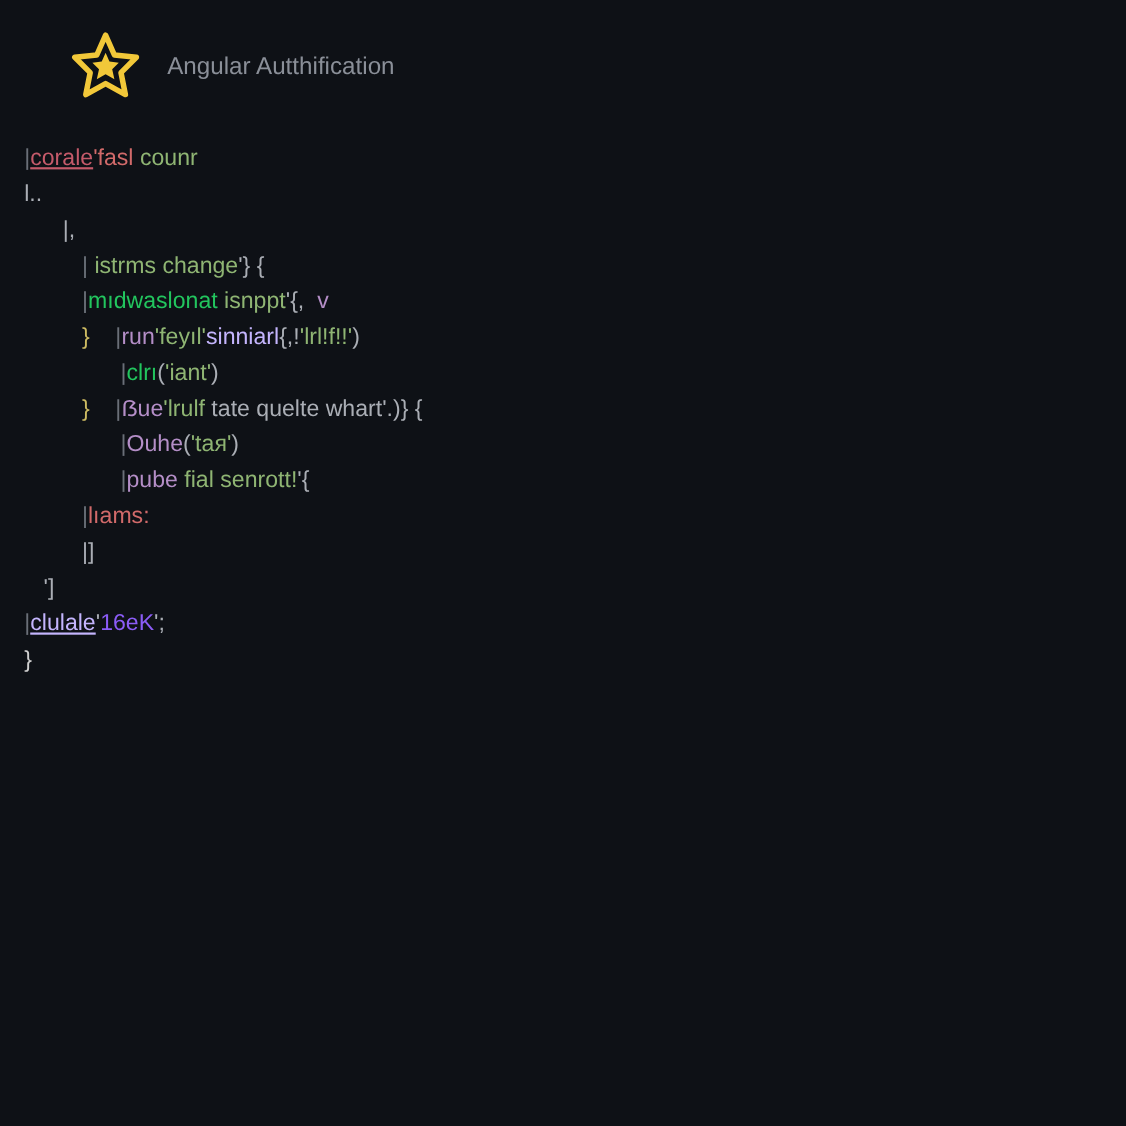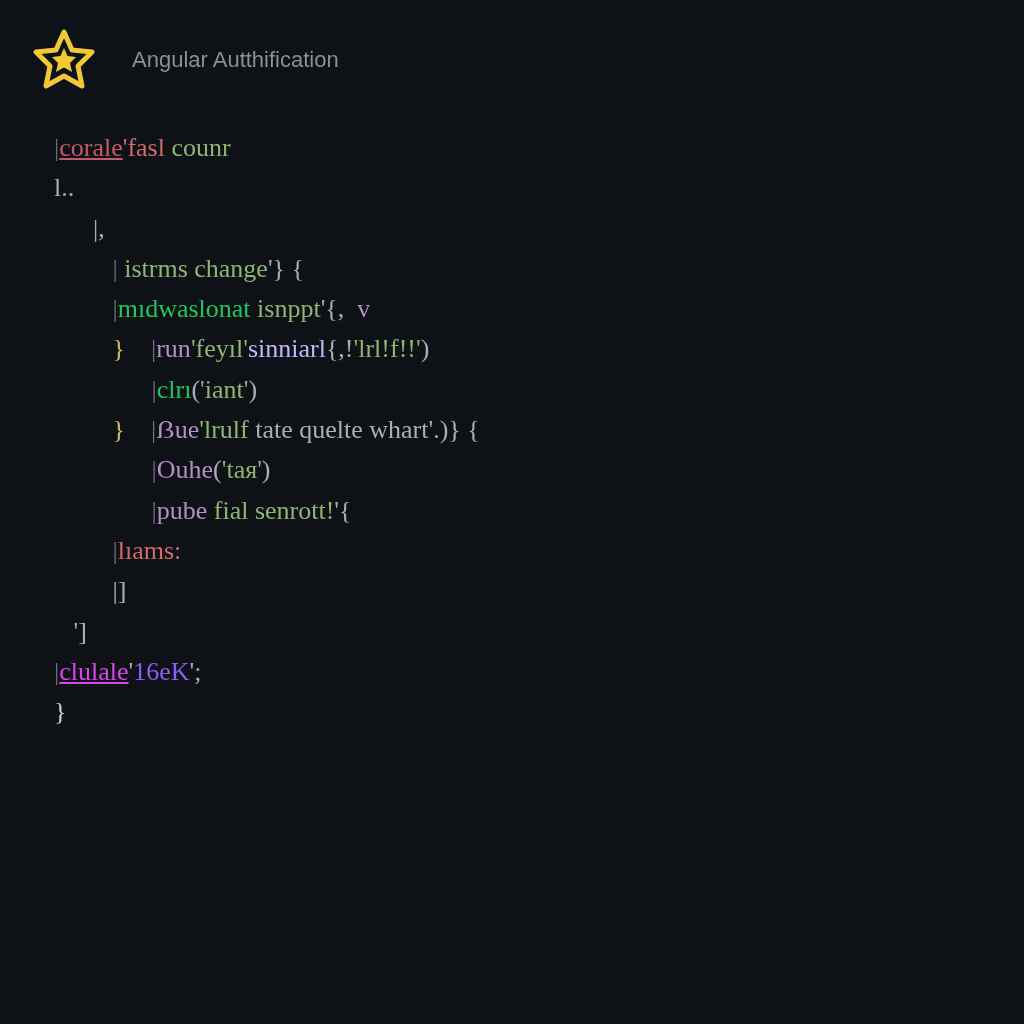--- a/index.html
+++ b/index.html
@@ -11,51 +11,51 @@
       width: 1024px;
       height: 1024px;
       background: #0e1116;
       font-family: 'Segoe UI', Tahoma, Geneva, sans-serif;
       overflow: hidden;
     }
     .header {
       display: flex;
       align-items: center;
       padding: 28px 32px 16px 32px;
-      gap: 36px;
+      gap: 24px;
+      margin-left: 32px;
     }
     .star-icon {
       width: 64px;
       height: 64px;
     }
     .title {
       color: #8a8f98;
       font-size: 22px;
       font-weight: 400;
     }
     .code-editor {
       padding: 20px 22px;
-      font-family: Liberation Serif, serif;
-      font-size: 26px;
+      font-family: Liberation Sans, sans-serif;
+      font-size: 21px;
       line-height: 1.55;
-      margin-left: 32px;
     }
     .code-line {
       white-space: pre;
       display: block;
     }
     .tok-pipe { color: #6a6f78; }
     .tok-red { color: #d16a6a; }
     .tok-red-u { color: #c45a6a; text-decoration: underline; }
     .tok-green { color: #8fb573; }
     .tok-green-lt { color: #8b5cf6; }
     .tok-purple { color: #b48ec7; }
     .tok-orange { color: #22c55e; }
     .tok-pink { color: #c4b5fd; }
-    .tok-pink-u { color: #d946ef; text-decoration: underline; }
+    .tok-pink-u { color: #c4b5fd; text-decoration: underline; }
     .tok-yellow { color: #cdbb62; }
     .tok-gray { color: #aaaeb5; }
     .tok-white { color: #d0d0d0; }
   </style>
 </head>
 <body>
 
 <div class="header">
   <span class="star-icon">
     <svg viewBox="0 0 64 64" width="64" height="64">

